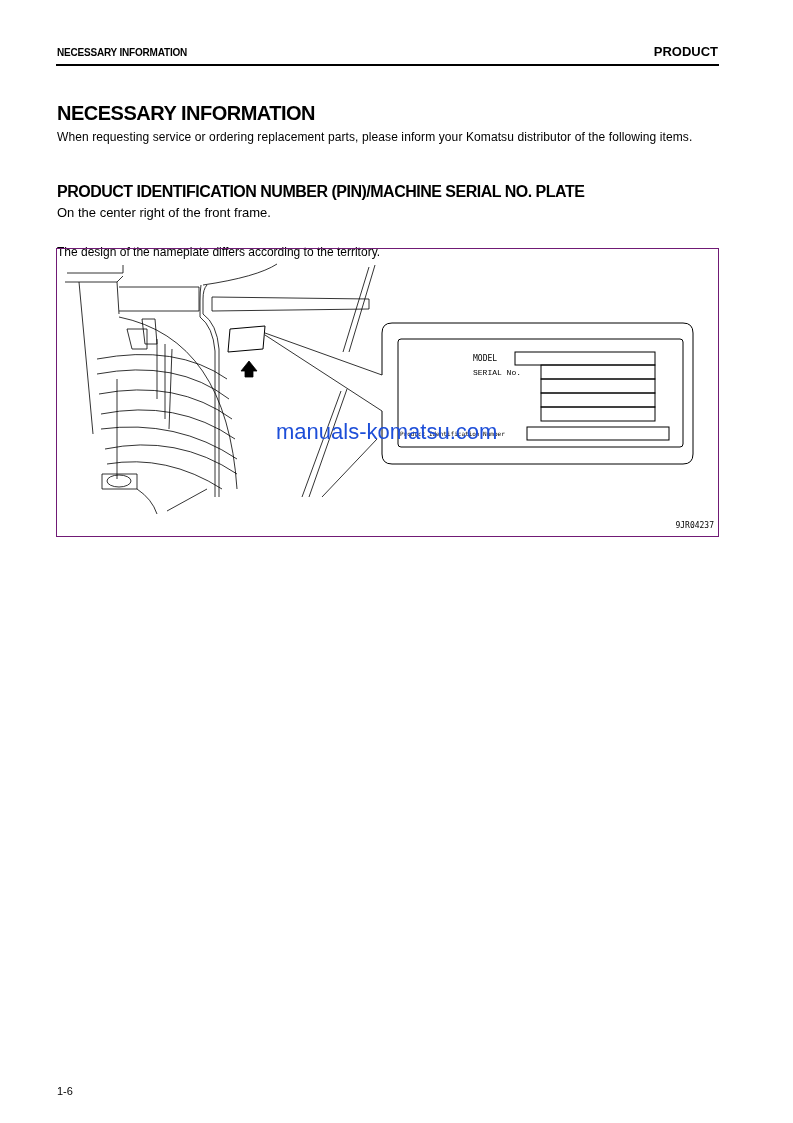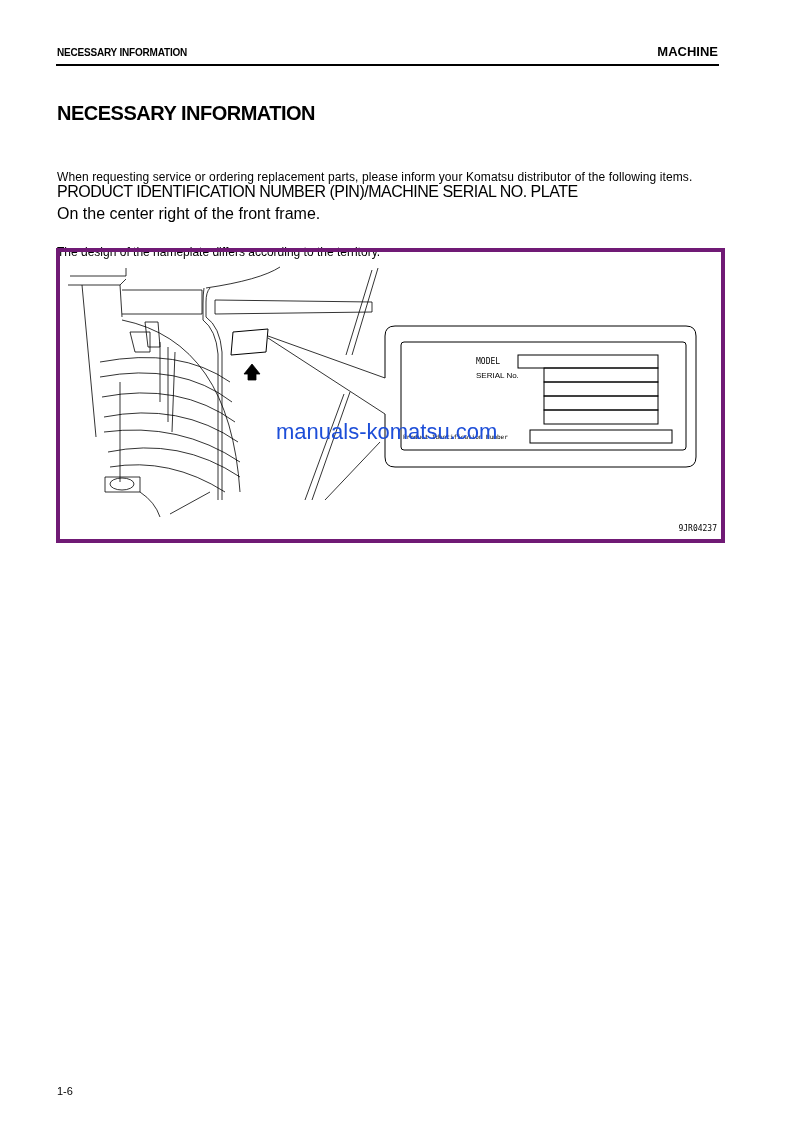--- a/index.html
+++ b/index.html
@@ -2,38 +2,38 @@
 <html><head>
 <meta charset="utf-8">
 <style>
   html, body { margin: 0; padding: 0; background: #ffffff; }
   body { width: 793px; height: 1123px; position: relative; overflow: hidden;
          font-family: "Liberation Sans", sans-serif; color: #000; }
   .hdr-left { position: absolute; left: 57px; top: 47px; font-size: 10px; font-weight: bold; letter-spacing: -0.2px; }
   .hdr-right { position: absolute; right: 75px; top: 44px; font-size: 13px; font-weight: bold; }
   .hdr-rule { position: absolute; left: 56px; top: 64px; width: 663px; height: 2px; background: #000; }
   .title { position: absolute; left: 57px; top: 102px; font-size: 20px; font-weight: bold; letter-spacing: -0.5px; }
-  .intro { position: absolute; left: 57px; top: 128px; width: 662px; font-size: 12px; line-height: 19px; text-align: justify; letter-spacing: 0.1px; margin-top: 40px; }
-  .sub { position: absolute; left: 57px; top: 183px; font-size: 16px; font-weight: normal; letter-spacing: -0.5px; }
-  .p1 { position: absolute; left: 57px; top: 205px; font-size: 16px; }
+  .intro { position: absolute; left: 57px; top: 128px; width: 662px; font-size: 12px; line-height: 19px; text-align: justify; letter-spacing: 0.1px; }
+  .sub { position: absolute; left: 57px; top: 183px; font-size: 16px; font-weight: bold; letter-spacing: -0.5px; }
+  .p1 { position: absolute; left: 57px; top: 205px; font-size: 13px; }
   .p2 { position: absolute; left: 57px; top: 224px; font-size: 12px; margin-top: 21px; }
-  .figure { position: absolute; left: 56px; top: 248px; width: 661px; height: 287px; border: 4px solid #701a75; }
+  .figure { position: absolute; left: 56px; top: 248px; width: 661px; height: 287px; border: 1px solid #701a75; }
   .figure svg { position: absolute; left: 0; top: 0; }
   .fig-id { position: absolute; right: 4px; bottom: 6px; font-family: "DejaVu Sans Mono", monospace; font-size: 8px; margin-top: 43px; }
   .plate-model { position: absolute; left: 416px; top: 105px; font-family: "DejaVu Sans Mono", monospace; font-size: 8px; }
-  .plate-serial { position: absolute; left: 416px; top: 119px; font-family: Liberation Sans, sans-serif; font-size: 8px; }
+  .plate-serial { position: absolute; left: 416px; top: 119px; font-family: Liberation Mono, monospace; font-size: 8px; }
   .plate-pin { position: absolute; left: 343px; top: 181px; font-family: "DejaVu Sans Mono", monospace; font-size: 6px; }
   .watermark { position: absolute; left: 276px; top: 419px; font-size: 22px; color: #1d4ed8; letter-spacing: 0px; }
   .page-no { position: absolute; left: 57px; top: 1085px; font-size: 11px; }
 </style>
 </head>
 <body>
 
 <div class="hdr-left">NECESSARY INFORMATION</div>
-<div class="hdr-right">MACHINE</div>
+<div class="hdr-right">PRODUCT</div>
 <div class="hdr-rule"></div>
 
 <div class="title">NECESSARY INFORMATION</div>
 <div class="intro">When requesting service or ordering replacement parts, please inform your Komatsu distributor of the following items.</div>
 
 <div class="sub">PRODUCT IDENTIFICATION NUMBER (PIN)/MACHINE SERIAL NO. PLATE</div>
 <div class="p1">On the center right of the front frame.</div>
 <div class="p2">The design of the nameplate differs according to the territory.</div>
 
 <div class="figure">

